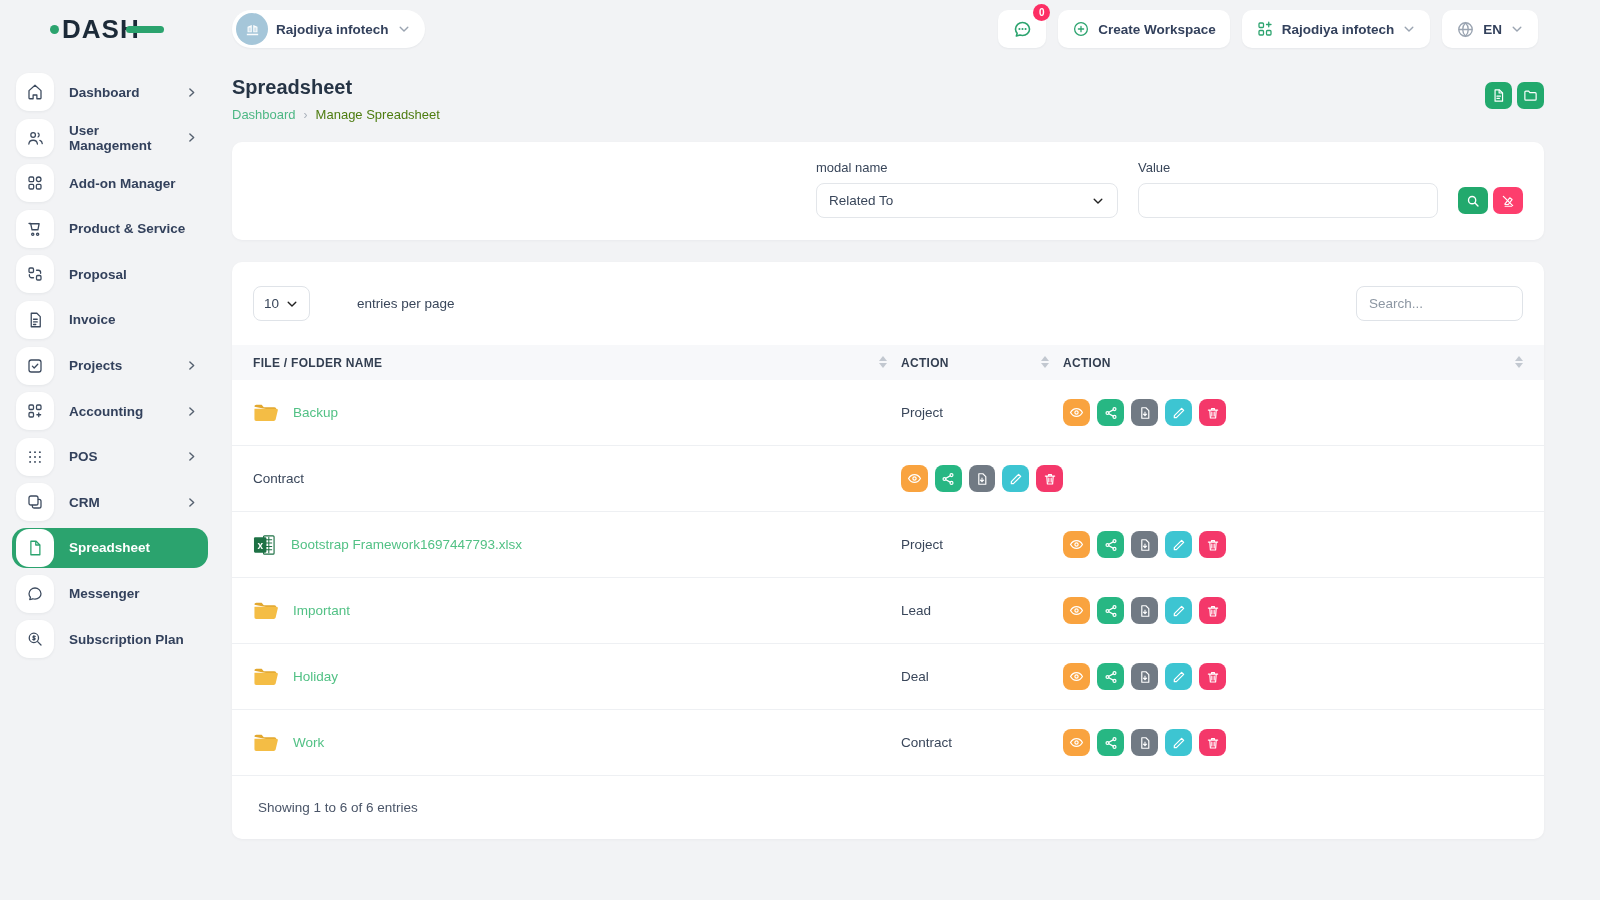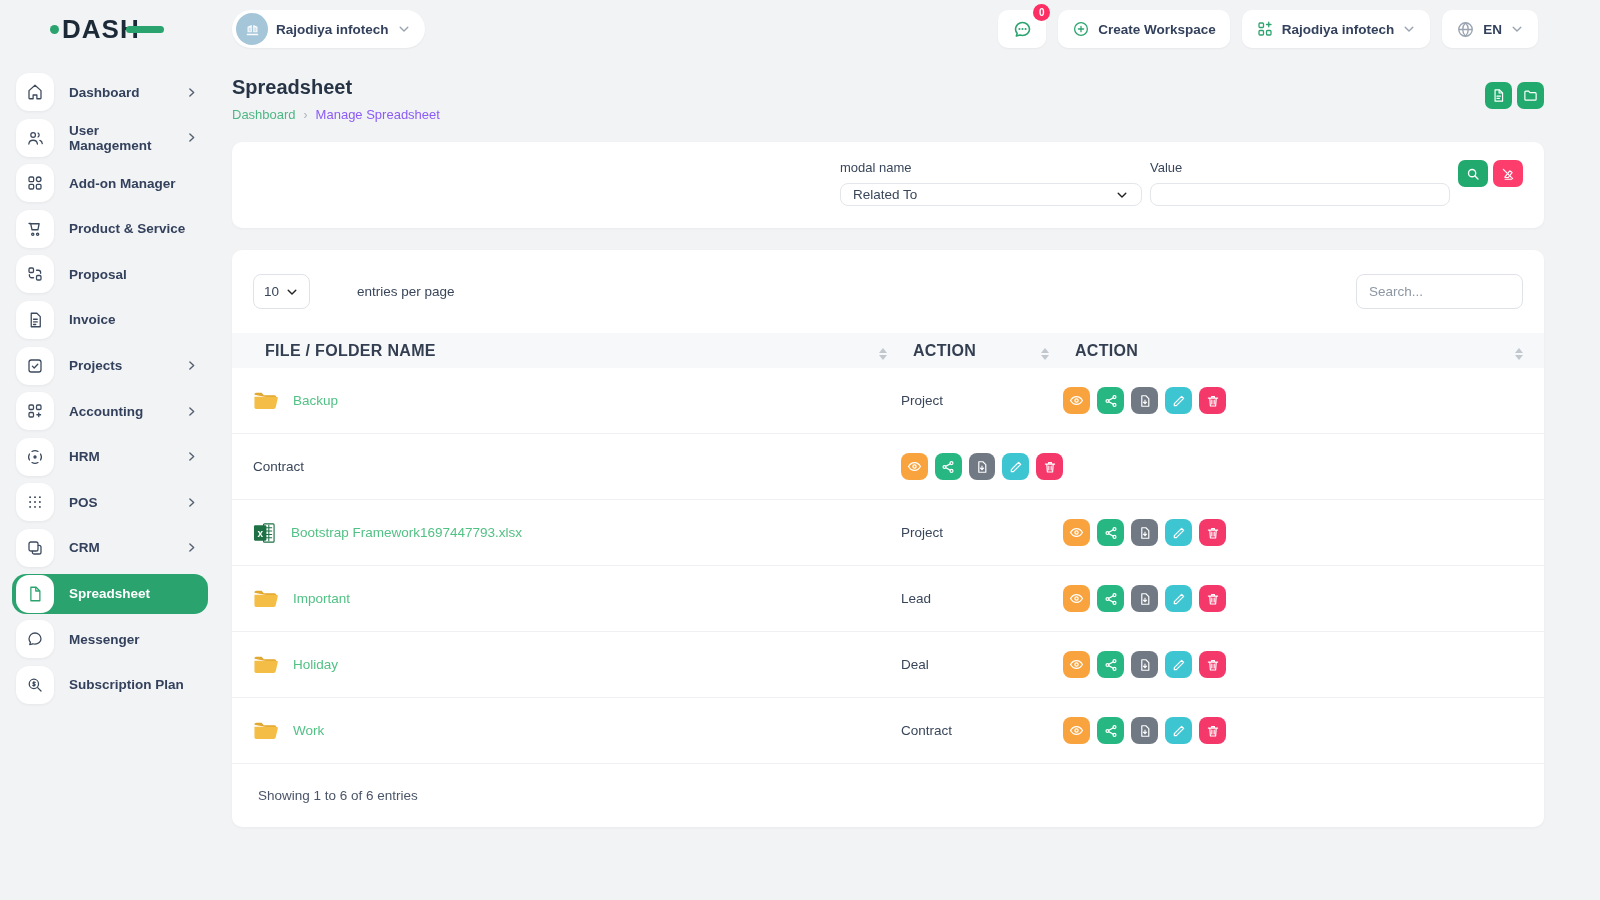--- a/index.html
+++ b/index.html
@@ -32,44 +32,44 @@
   .side-item.active { background:#2ba36e; }
   .side-item.active .side-label { color:#fff; }
   .side-item.active .side-icon { color:#2ba36e; box-shadow:none; }
   
   .main { position:absolute; left:232px; top:58px; right:56px; }
   .page-head { display:flex; align-items:flex-start; margin-top:18px; }
   .page-title { font-size:20px; font-weight:700; color:#263445; }
   .breadcrumb { display:flex; align-items:center; gap:8px; margin-top:8px; font-size:13px; }
   .crumb-link { color:#4db784; cursor:pointer; }
   .crumb-sep { color:#aab1bb; font-size:12px; }
-  .crumb-current { color:#8b5cf6;text-align:center; }
+  .crumb-current { color:#4d7c0f;text-align:center; }
   .head-actions { margin-left:auto; display:flex; gap:5px; margin-top:6px; }
   .sq-btn { width:27px; height:27px; border-radius:7px; background:#22a96d; color:#fff; display:flex; align-items:center; justify-content:center; border:none; cursor:pointer; }
   .card { background:#fff; border-radius:10px; box-shadow:0 1px 3px rgba(25,35,55,.04); }
   
-  .filter-card { margin-top:20px; padding:18px 21px 22px; display:flex; justify-content:flex-end; gap:8px; }
+  .filter-card { margin-top:20px; padding:18px 21px 22px; display:flex; justify-content:flex-end; align-items:flex-end; gap:20px; }
   .field { display:flex; flex-direction:column; gap:8px; }
   .field label { font-size:13px; color:#39465a; }
-  .select-box, .text-input { height:23px; border:1px solid #e3e6ea; border-radius:8px; background:#fff; font-size:13.5px; color:#39465a; }
+  .select-box, .text-input { height:35px; border:1px solid #e3e6ea; border-radius:8px; background:#fff; font-size:13.5px; color:#39465a; }
   .select-box { width:302px; display:flex; align-items:center; justify-content:space-between; padding:0 12px; cursor:pointer; }
   .text-input { width:300px; padding:0 12px; outline:none; }
   .filter-btns { display:flex; gap:5px; padding-bottom:4px; }
   .mini-btn { width:30px; height:27px; border:none; border-radius:7px; color:#fff; display:flex; align-items:center; justify-content:center; cursor:pointer; }
   .mini-btn.search { background:#22a96d; }
   .mini-btn.reset { background:#fd3e6d; }
   
   .table-card { margin-top:22px; padding-bottom:20px; }
   .table-toolbar { display:flex; align-items:center; padding:24px 21px 24px;gap:34px; }
   .pagesize { width:57px; height:35px; border:1px solid #dfe3e8; border-radius:8px; display:flex; align-items:center; justify-content:space-between; padding:0 10px; cursor:pointer; font-size:13.5px; }
   .toolbar-text { margin-left:13px; font-size:13.5px; color:#39465a; }
   .search-input { margin-left:auto; width:167px; height:35px; border:1px solid #dfe3e8; border-radius:8px; padding:0 12px; font-size:13.5px; color:#39465a; outline:none; font-family:inherit; }
   .search-input::placeholder { color:#8d97a3; }
   .thead { display:grid; grid-template-columns:648px 162px 1fr; background:#f7f8fa; height:35px; align-items:center; padding:0 21px; }
-  .th { display:flex; align-items:flex-end; font-size:16px; font-weight:700; letter-spacing:.3px; color:#333f51; cursor:pointer;margin-left:12px; }
+  .th { display:flex; align-items:flex-start; font-size:12px; font-weight:700; letter-spacing:.3px; color:#333f51; cursor:pointer; }
   .th .sort { margin-left:auto; display:flex; flex-direction:column; gap:2px; margin-right:14px; }
   .th:last-child .sort { margin-right:0; }
   .tri-up { width:0; height:0; border-left:4px solid transparent; border-right:4px solid transparent; border-bottom:5px solid #c2c8d0; }
   .tri-down { width:0; height:0; border-left:4px solid transparent; border-right:4px solid transparent; border-top:5px solid #c2c8d0; }
   .trow { display:grid; grid-template-columns:648px 162px 1fr; height:66px; align-items:center; padding:0 21px; border-bottom:1px solid #eef0f3; }
   .name-cell { display:flex; align-items:center; gap:15px; }
   .file-link { color:#52c185; font-size:13.5px; cursor:pointer; }
   .related-cell { color:#39465a; font-size:13.5px; }
   .actions-cell { display:flex; gap:7px; }
   .act-btn { width:27px; height:27px; border:none; border-radius:8px; color:#fff; display:flex; align-items:center; justify-content:center; cursor:pointer; }
@@ -261,34 +261,20 @@
           </svg>
         </span>
     <span class="side-label">Accounting</span>
     <span class="side-chevron">
           <svg width="13" height="13" viewBox="0 0 24 24" fill="none" stroke="currentColor" stroke-width="2.6" stroke-linecap="round" stroke-linejoin="round">
             <path d="M9 5.5 16 12l-7 6.5"></path>
           </svg>
         </span>
   </div>
 
-  <div class="side-item">
-    <span class="side-icon">
-          <svg width="18" height="18" viewBox="0 0 24 24" fill="none" stroke="currentColor" stroke-width="1.7" stroke-linecap="round" stroke-linejoin="round">
-            <path d="M8 4.6A8 8 0 0 1 16 4.6M19.4 8a8 8 0 0 1 0 8M16 19.4a8 8 0 0 1-8 0M4.6 16a8 8 0 0 1 0-8"></path>
-            <circle cx="12" cy="12" r="1.4" fill="currentColor"></circle>
-          </svg>
-        </span>
-    <span class="side-label">HRM</span>
-    <span class="side-chevron">
-          <svg width="13" height="13" viewBox="0 0 24 24" fill="none" stroke="currentColor" stroke-width="2.6" stroke-linecap="round" stroke-linejoin="round">
-            <path d="M9 5.5 16 12l-7 6.5"></path>
-          </svg>
-        </span>
-  </div>
 
   <div class="side-item">
     <span class="side-icon">
           <svg width="18" height="18" viewBox="0 0 24 24" fill="none" stroke="currentColor" stroke-width="1.7" stroke-linecap="round" stroke-linejoin="round">
             <g fill="currentColor" stroke="none">
               <circle cx="5.5" cy="5.5" r="1.3"></circle>
               <circle cx="12" cy="5.5" r="1.3"></circle>
               <circle cx="18.5" cy="5.5" r="1.3"></circle>
               <circle cx="5.5" cy="12" r="1.3"></circle>
               <circle cx="12" cy="12" r="1.3"></circle>

